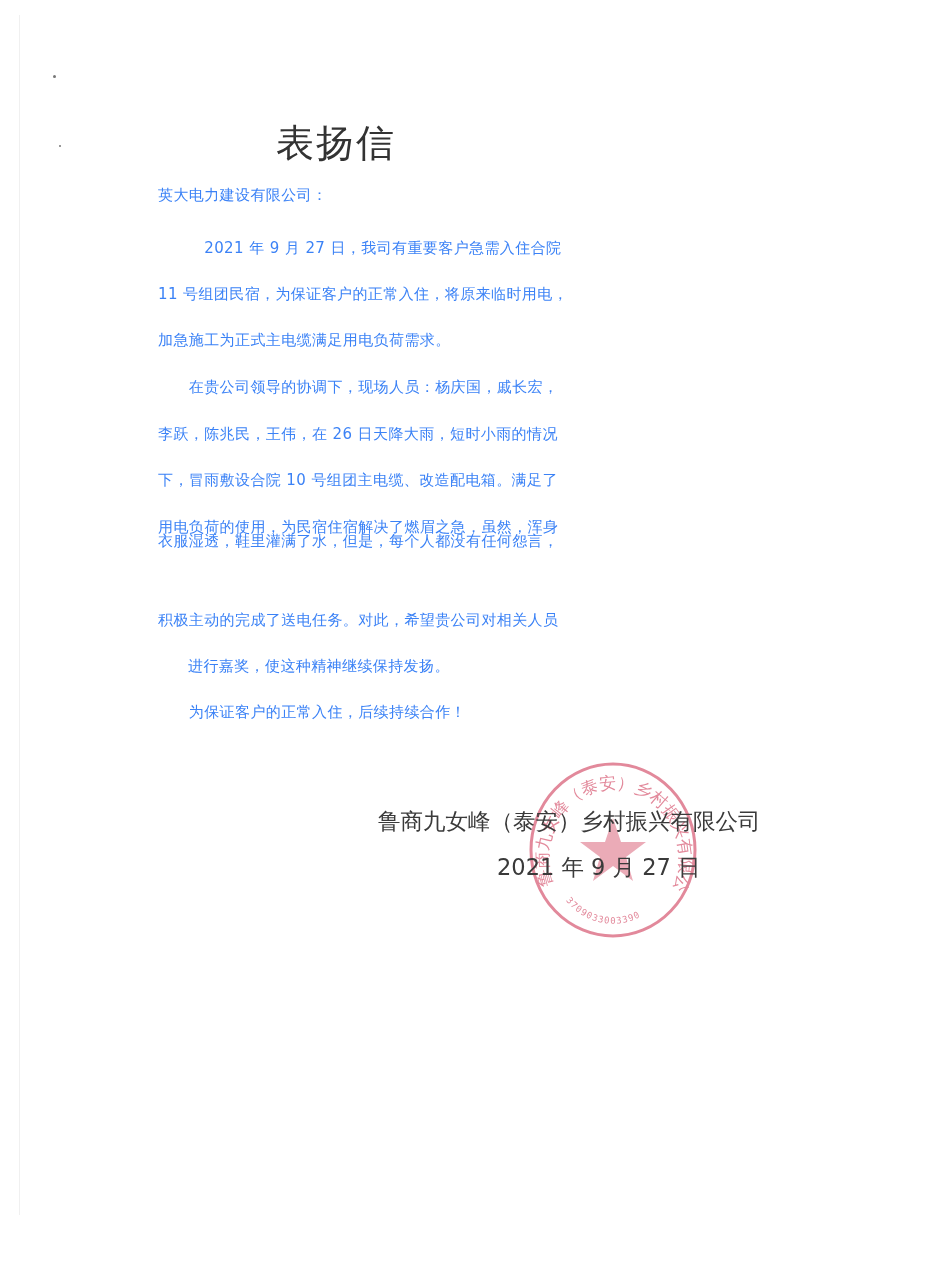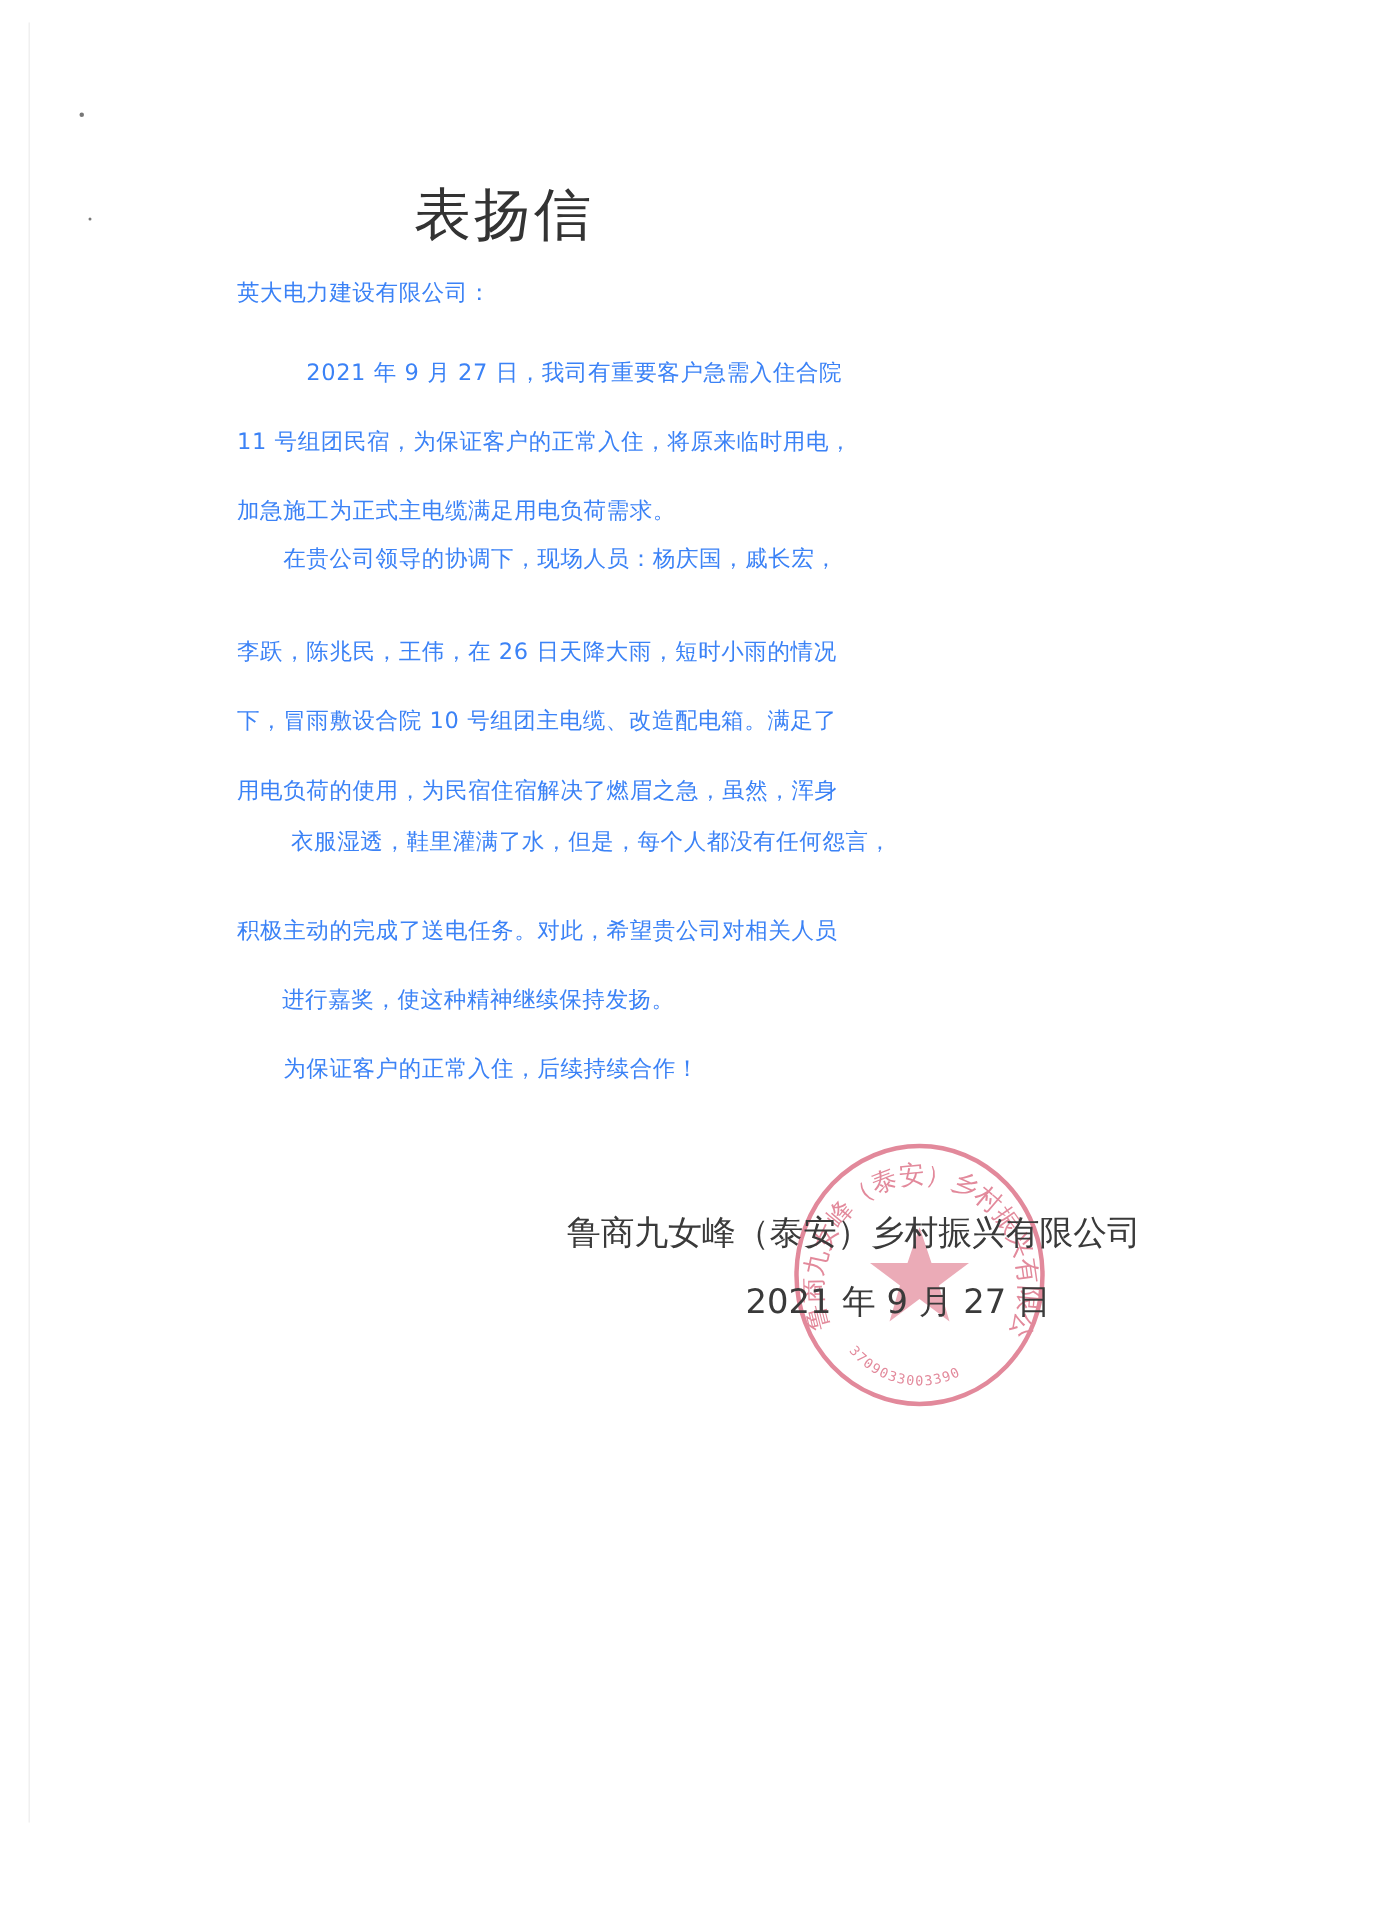--- a/index.html
+++ b/index.html
@@ -27,25 +27,25 @@
 <div class="speck" style="left:59px;top:145px;width:2px;height:2px;"></div>
 
 <div class="title"><span>表扬信</span></div>
 
 <div class="line" style="top:186px;">英大电力建设有限公司：</div>
 
 <div class="line" style="top:239px;">　　　2021 年 9 月 27 日，我司有重要客户急需入住合院</div>
 <div class="line" style="top:285px;">11 号组团民宿，为保证客户的正常入住，将原来临时用电，</div>
 <div class="line" style="top:331px;">加急施工为正式主电缆满足用电负荷需求。</div>
 
-<div class="line" style="top:363px;">　　在贵公司领导的协调下，现场人员：杨庆国，戚长宏，</div>
+<div class="line" style="top:378px;">　　在贵公司领导的协调下，现场人员：杨庆国，戚长宏，</div>
 <div class="line" style="top:425px;">李跃，陈兆民，王伟，在 26 日天降大雨，短时小雨的情况</div>
 <div class="line" style="top:471px;">下，冒雨敷设合院 10 号组团主电缆、改造配电箱。满足了</div>
 <div class="line" style="top:518px;">用电负荷的使用，为民宿住宿解决了燃眉之急，虽然，浑身</div>
-<div class="line" style="top:552px;margin-left:36px;">衣服湿透，鞋里灌满了水，但是，每个人都没有任何怨言，</div>
+<div class="line" style="top:532px;">衣服湿透，鞋里灌满了水，但是，每个人都没有任何怨言，</div>
 <div class="line" style="top:611px;">积极主动的完成了送电任务。对此，希望贵公司对相关人员</div>
 <div class="line" style="top:657px;margin-left:30px;">进行嘉奖，使这种精神继续保持发扬。</div>
 
 <div class="line" style="top:703px;">　　为保证客户的正常入住，后续持续合作！</div>
 
 <div class="sig" style="left:378px;top:806px;">鲁商九女峰（泰安）乡村振兴有限公司</div>
 <div class="sig" style="left:497px;top:852px;">2021 年 9 月 27 日</div>
 
 <svg class="stamp" viewBox="0 0 172 182">
   <defs>

